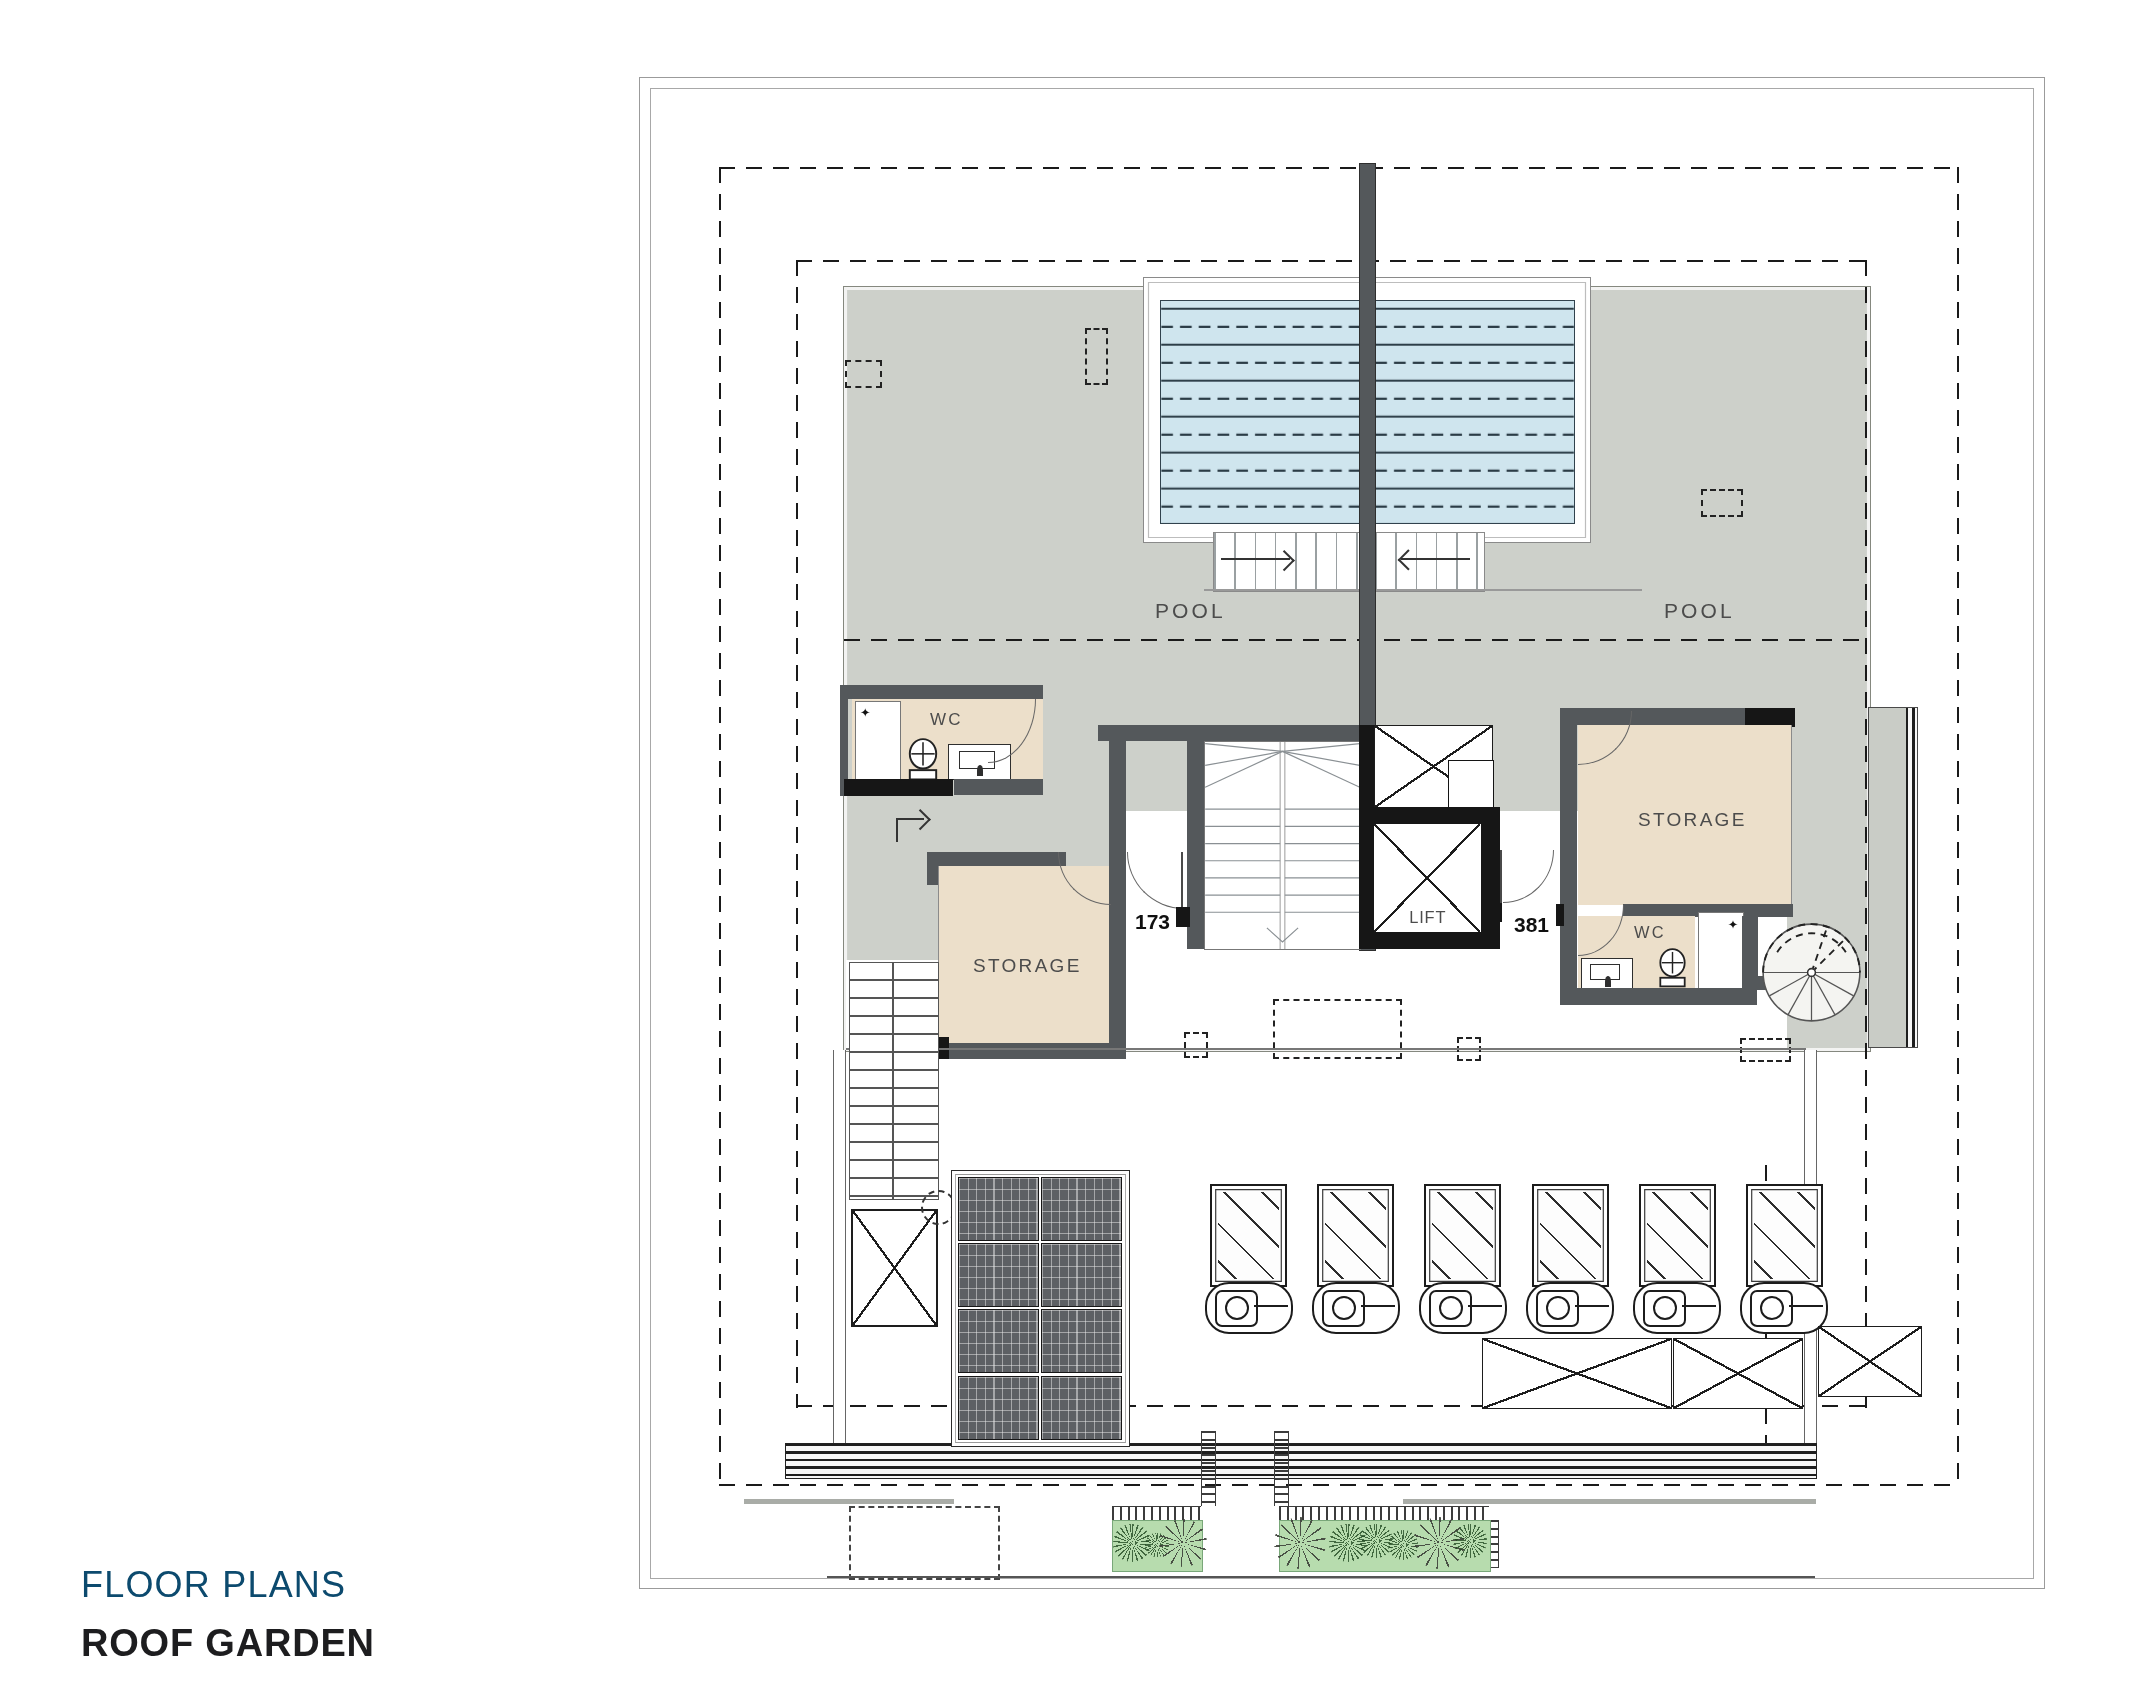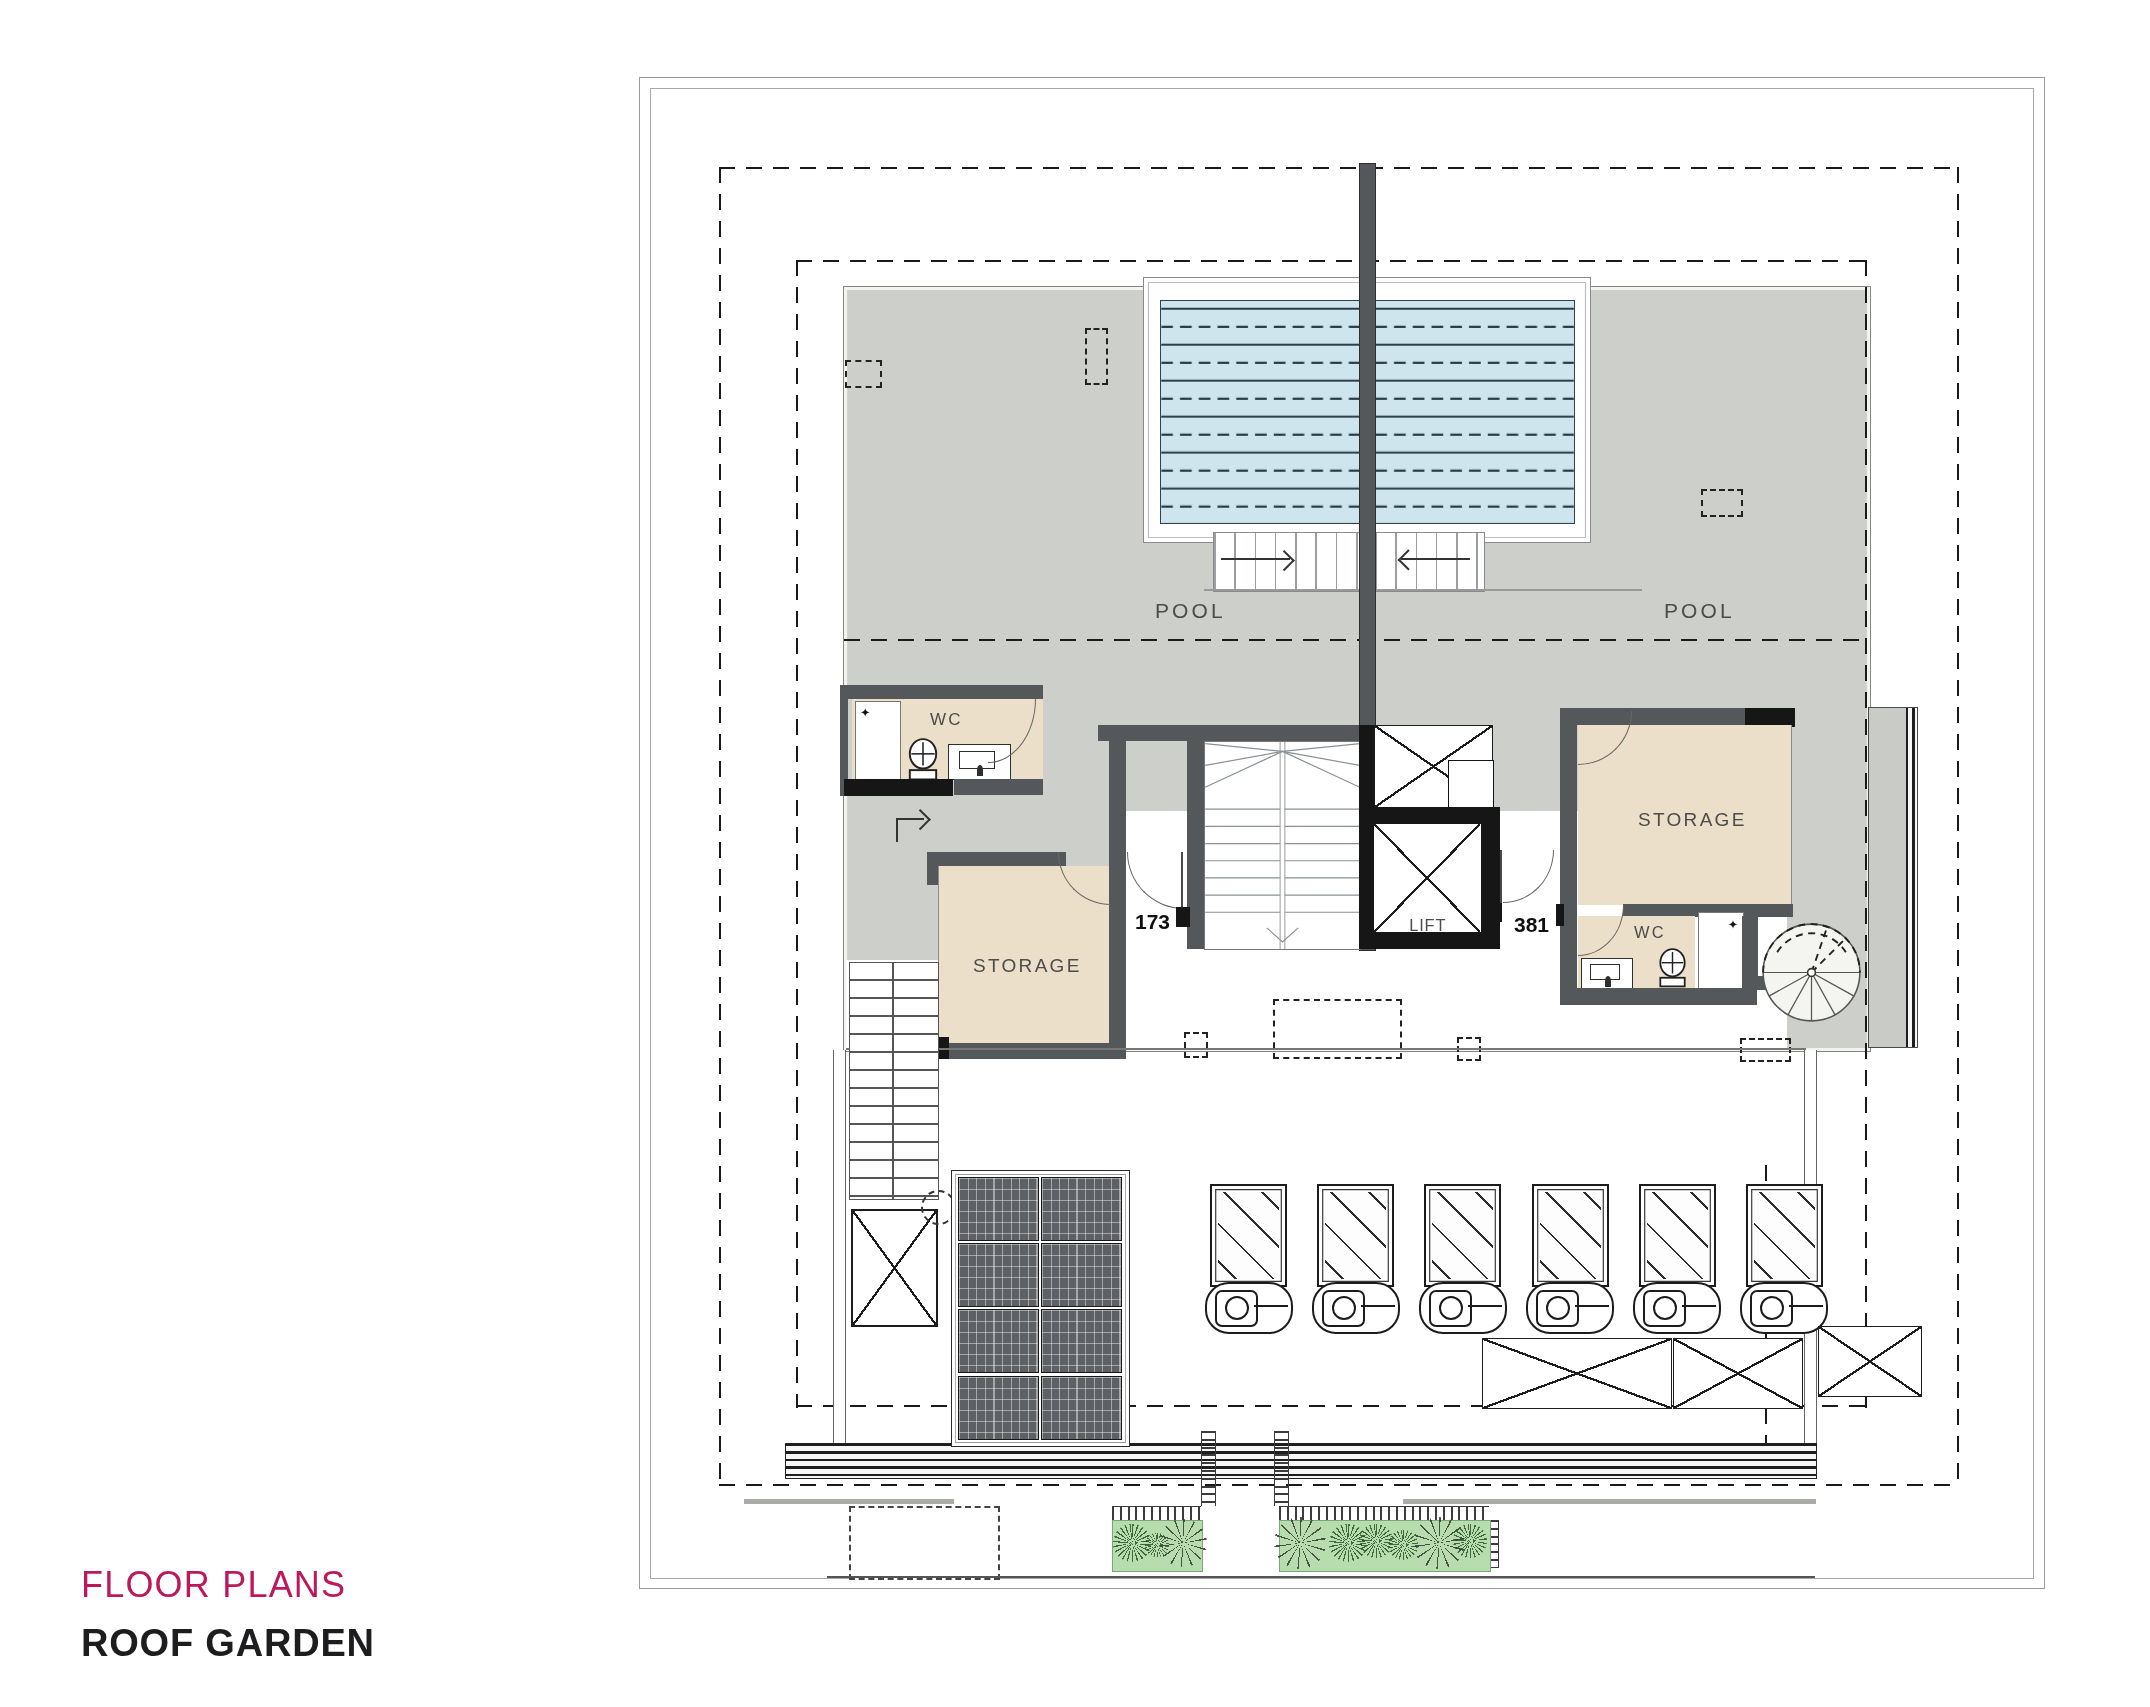--- a/index.html
+++ b/index.html
@@ -46,21 +46,21 @@
   .mat .hatch{position:absolute;inset:6.3px;
        background:repeating-linear-gradient(45deg,transparent 0 11.7px,#2e2e2e 11.7px 13.7px,transparent 13.7px 26.6px);}
   .lbase{position:absolute;width:84px;height:48px;background:#fff;border:2px solid #1c1c1c;border-radius:24px;}
   .lbase .bx{position:absolute;left:7.8px;top:5.5px;width:39px;height:33px;border:2px solid #1c1c1c;border-radius:7px;background:#fff;}
   .lbase .crc{position:absolute;left:7.8px;top:4.7px;width:20.3px;height:20.3px;border:2px solid #1c1c1c;border-radius:50%;}
   .lbase .ln{position:absolute;left:47px;top:21px;width:34px;height:2px;background:#1c1c1c;}
   .sink{background:#fff;border:1.2px solid #2e2e2e;}
   .sink .inner{position:absolute;left:16%;top:18%;width:56%;height:46%;border:1.6px solid #2e2e2e;}
   .sink .tap{position:absolute;left:46%;top:58%;width:5.5px;height:11px;background:#2e2e2e;border-radius:50% 50% 0 0;}
   .spark{position:absolute;font-size:12.5px;color:#111;line-height:1;}
-  .title1{position:absolute;font-size:36px;font-weight:300;letter-spacing:1.2px;color:#be185d;}
+  .title1{position:absolute;font-size:36px;font-weight:300;letter-spacing:1.2px;color:#0c4a6e;}
   .title2{position:absolute;font-size:38px;font-weight:700;letter-spacing:0.8px;color:#1d1d1f;margin-top:16px;}
   svg{display:block;}
 </style>
 </head>
 <body>
 
 <div class="sheet">
 
   <div class="abs" style="left:639px;top:77px;width:1404px;height:1510px;border:1.2px solid #9b9b9b;"></div>
   <div class="abs" style="left:650px;top:88px;width:1382px;height:1489px;border:0.8px solid #a8a8a8;"></div>
@@ -185,21 +185,21 @@
       </g>
       <polyline points="79,238 99,256 119,238" fill="none" stroke="#8a9094" stroke-width="1.5"></polyline>
     </svg>
   </div>
 
   <div class="abs bwall" style="left:1359px;top:725px;width:15.6px;height:224px;"></div>
   <div class="abs xbox" style="left:1374px;top:725px;width:117px;height:81px;border-width:1.2px;"></div>
   <div class="abs thinbox" style="left:1448px;top:760px;width:44px;height:47px;border-color:#141414;"></div>
   <div class="abs bwall" style="left:1359px;top:807px;width:141px;height:17px;"></div>
   <div class="abs xbox" style="left:1374px;top:824px;width:106px;height:108px;border-width:0;">
-    <span class="lbl" style="left:33px;top:84px;font-size:16.4px;letter-spacing:0.8px;background:#fff;padding:0 2.3px;margin-top:8px;">LIFT</span>
+    <span class="lbl" style="left:33px;top:84px;font-size:16.4px;letter-spacing:0.8px;background:#fff;padding:0 2.3px;">LIFT</span>
   </div>
   <div class="abs bwall" style="left:1481px;top:824px;width:19px;height:125px;"></div>
   <div class="abs bwall" style="left:1359px;top:932px;width:141px;height:17px;"></div>
   <div class="abs bwall" style="left:1493px;top:902px;width:9.4px;height:20.3px;"></div>
 
   <div class="abs arc-bl" style="left:1127px;top:852px;width:56px;height:56px;"></div>
   <div class="abs leaf" style="left:1181px;top:852px;width:2px;height:56px;"></div>
   <div class="abs bwall" style="left:1176px;top:907px;width:14px;height:20.3px;"></div>
   <div class="abs lbl-bold" style="left:1135px;top:910px;">173</div>
   <div class="abs arc-br" style="left:1503px;top:850px;width:50px;height:52px;"></div>

